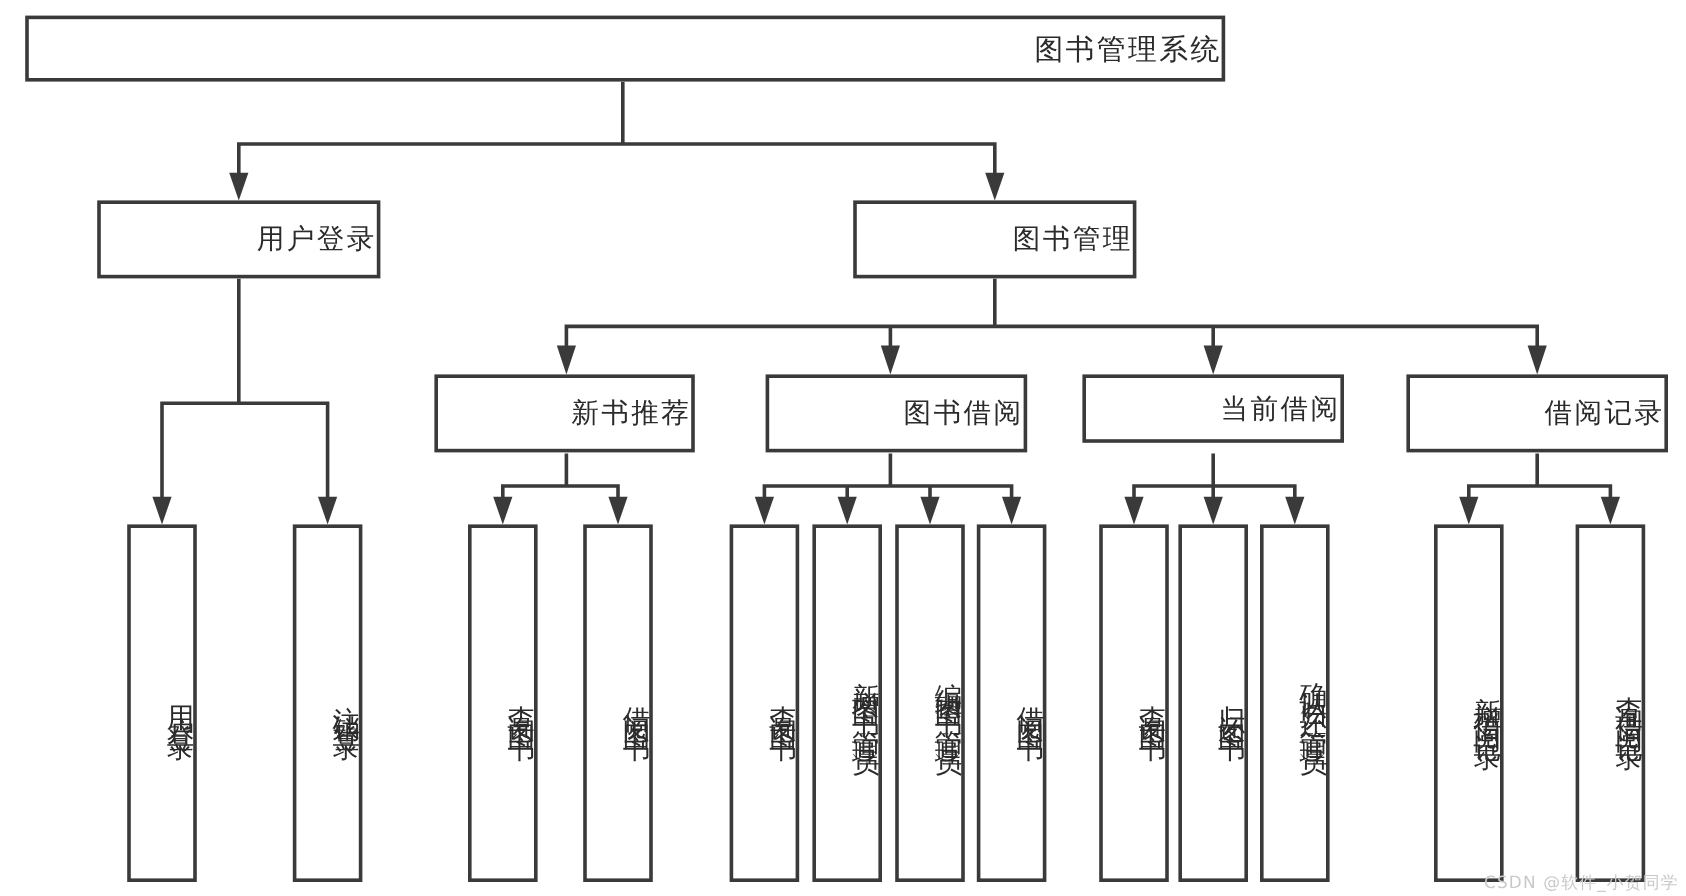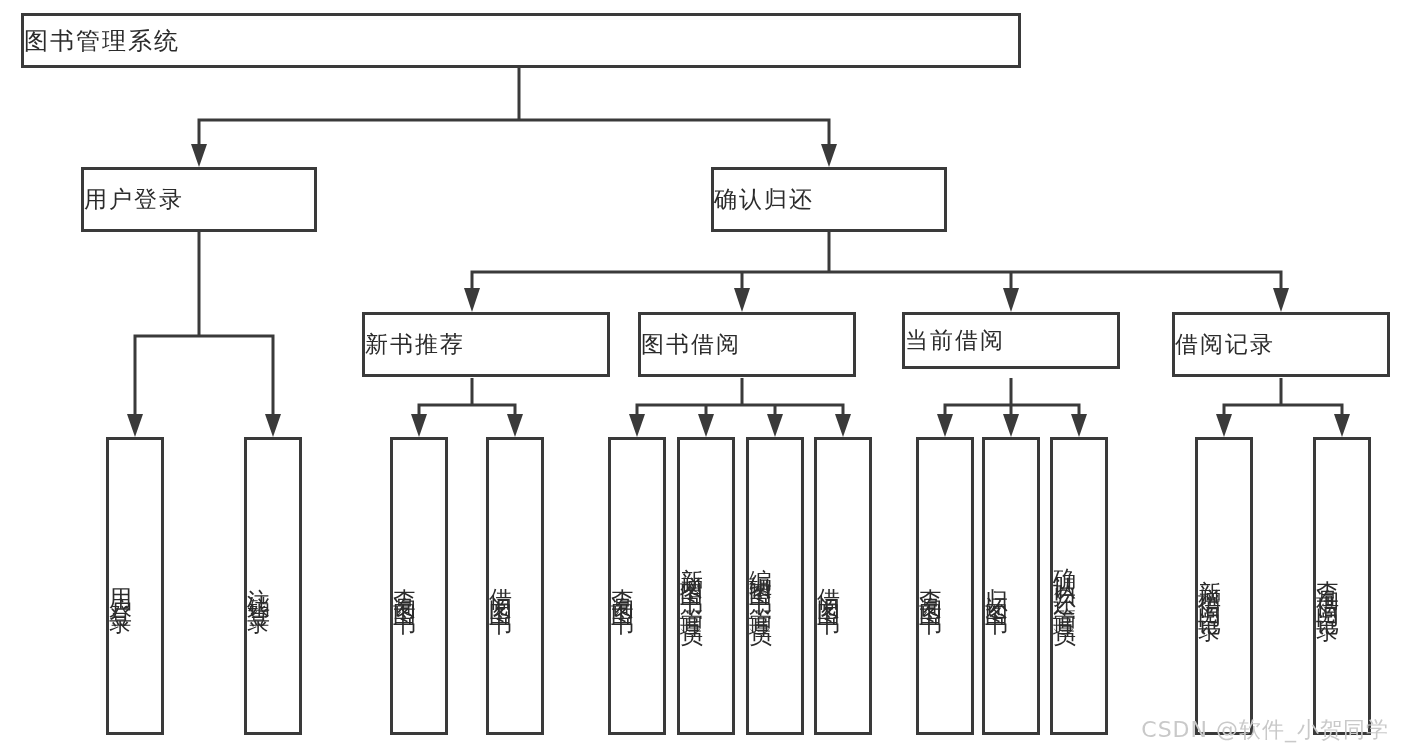--- a/index.html
+++ b/index.html
@@ -16,41 +16,41 @@
     left: 0; top: 0;
     width: 1405px; height: 747px;
   }
   .node {
     position: absolute;
     box-sizing: border-box;
     background: #ffffff;
     border: 3px solid #3a3a3a;
     display: flex;
     align-items: center;
-    justify-content: flex-start;
+    justify-content: flex-end;
   }
   .node .lbl {
     font-size: 23px;
     color: #2b2b2b;
     letter-spacing: 2px;
     white-space: nowrap;
   }
   .root .lbl { font-size: 24px; }
   .leaf .lbl {
     writing-mode: vertical-rl;
     text-orientation: mixed;
     letter-spacing: 8px;
     font-size: 23px;
     line-height: 1;
   }
   .watermark {
     position: absolute;
-    right: 16px;
+    right: 6px;
     bottom: 2px;
-    font-size: 22px;
+    font-size: 14px;
     color: #c9c9c9;
     letter-spacing: 1px;
     white-space: nowrap;
   }
 </style>
 </head>
 <body>
 
 <div id="canvas">
 
@@ -95,24 +95,24 @@
   </svg>
 
   <div class="node root" style="left:21px; top:13px; width:1000px; height:55px;">
     <span class="lbl">图书管理系统</span>
   </div>
 
   <div class="node" style="left:81px; top:167px; width:236px; height:65px;">
     <span class="lbl">用户登录</span>
   </div>
   <div class="node" style="left:711px; top:167px; width:236px; height:65px;">
-    <span class="lbl">确认归还</span>
+    <span class="lbl">图书管理</span>
   </div>
 
-  <div class="node" style="left:362px; top:312px; width:248px; height:65px;">
+  <div class="node" style="left:362px; top:312px; width:217px; height:65px;">
     <span class="lbl">新书推荐</span>
   </div>
   <div class="node" style="left:638px; top:312px; width:218px; height:65px;">
     <span class="lbl">图书借阅</span>
   </div>
   <div class="node" style="left:902px; top:312px; width:218px; height:57px;">
     <span class="lbl">当前借阅</span>
   </div>
   <div class="node" style="left:1172px; top:312px; width:218px; height:65px;">
     <span class="lbl">借阅记录</span>

